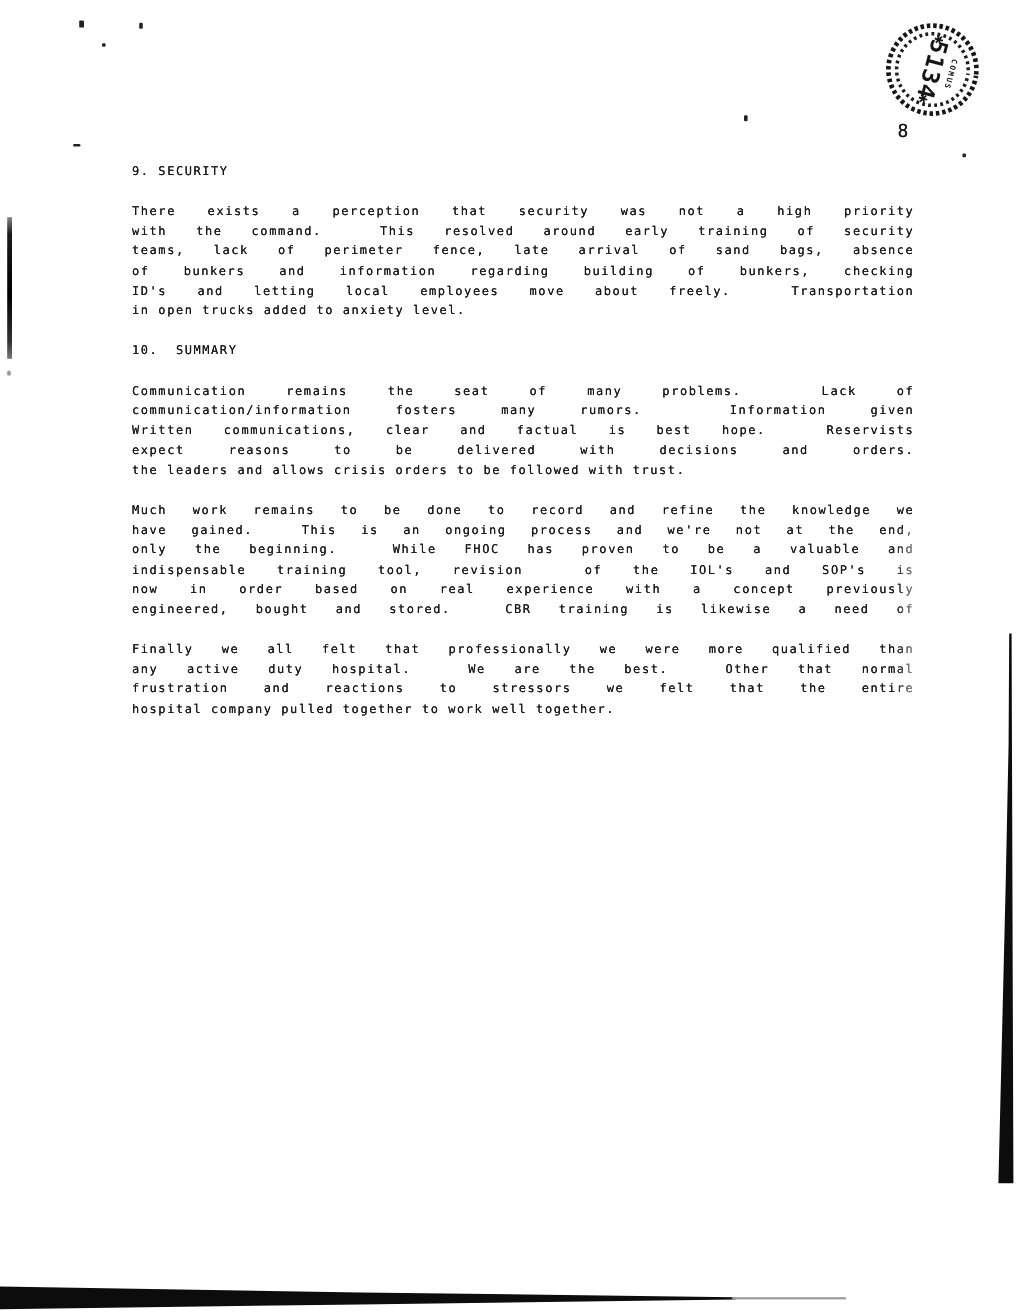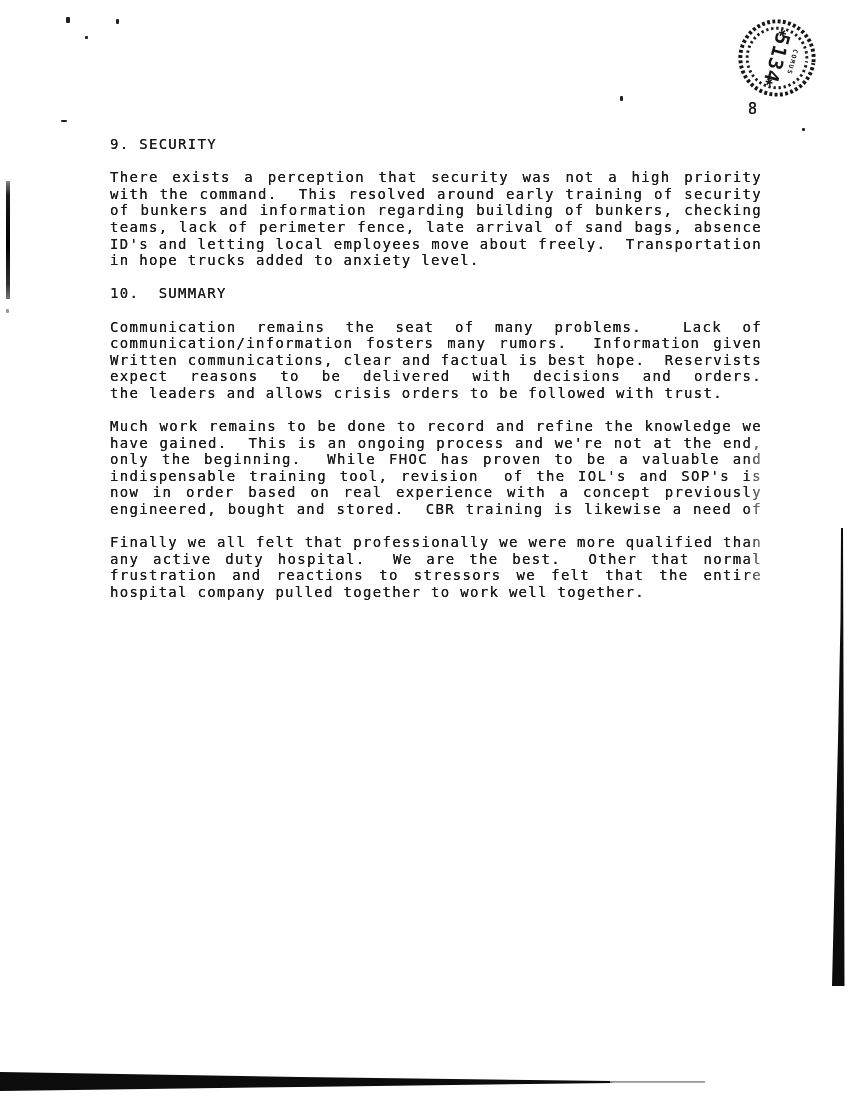--- a/index.html
+++ b/index.html
@@ -9,21 +9,21 @@
     background:#ffffff;
     overflow:hidden;
     font-family:"DejaVu Sans Mono", "Liberation Mono", monospace;
     color:#1a1a1a;
   }
   
   .doc-text {
     position:absolute;
     left:110px; top:136px;
     width:652px;
-    font-size:14px;
+    font-size:10px;
     line-height:16.6px;
     letter-spacing:1.3px;
     text-shadow:0 0 0.5px currentColor;
   }
   .block { margin-bottom:16.6px; }
   .block.heading { white-space:pre; }
   .line {
     white-space:pre-wrap;
     text-align:justify;
     text-align-last:justify;
@@ -72,24 +72,24 @@
     </g>
   </svg>
 
   <div class="page-number">8</div>
 
   <div class="doc-text">
       <div class="block heading">9. SECURITY</div>
       <div class="block paragraph">
         <div class="line">There exists a perception that security was not a high priority</div>
         <div class="line">with the command.  This resolved around early training of security</div>
+        <div class="line">teams, lack of perimeter fence, late arrival of sand bags, absence</div>
         <div class="line">of bunkers and information regarding building of bunkers, checking</div>
-        <div class="line">teams, lack of perimeter fence, late arrival of sand bags, absence</div>
         <div class="line">ID's and letting local employees move about freely.  Transportation</div>
-        <div class="line last">in hope trucks added to anxiety level.</div>
+        <div class="line last">in open trucks added to anxiety level.</div>
       </div>
       <div class="block heading">10.  SUMMARY</div>
       <div class="block paragraph">
         <div class="line">Communication remains the seat of many problems.  Lack of</div>
         <div class="line">communication/information fosters many rumors.  Information given</div>
         <div class="line">Written communications, clear and factual is best hope.  Reservists</div>
         <div class="line">expect reasons to be delivered with decisions and orders.</div>
         <div class="line last">the leaders and allows crisis orders to be followed with trust.</div>
       </div>
       <div class="block paragraph">

